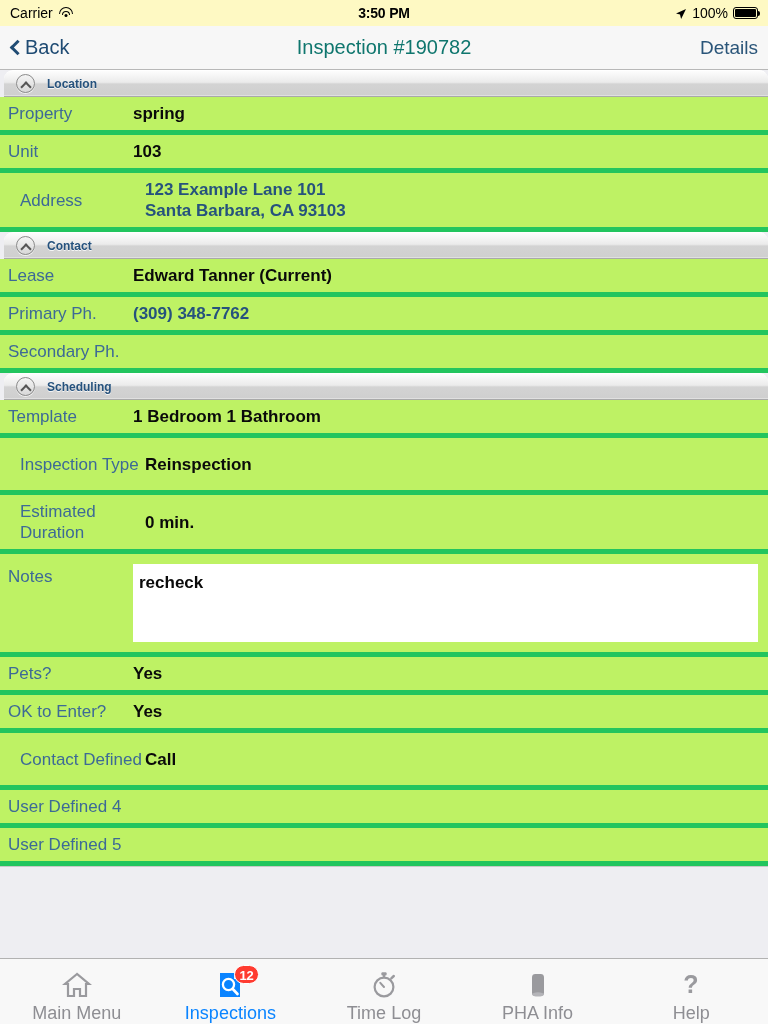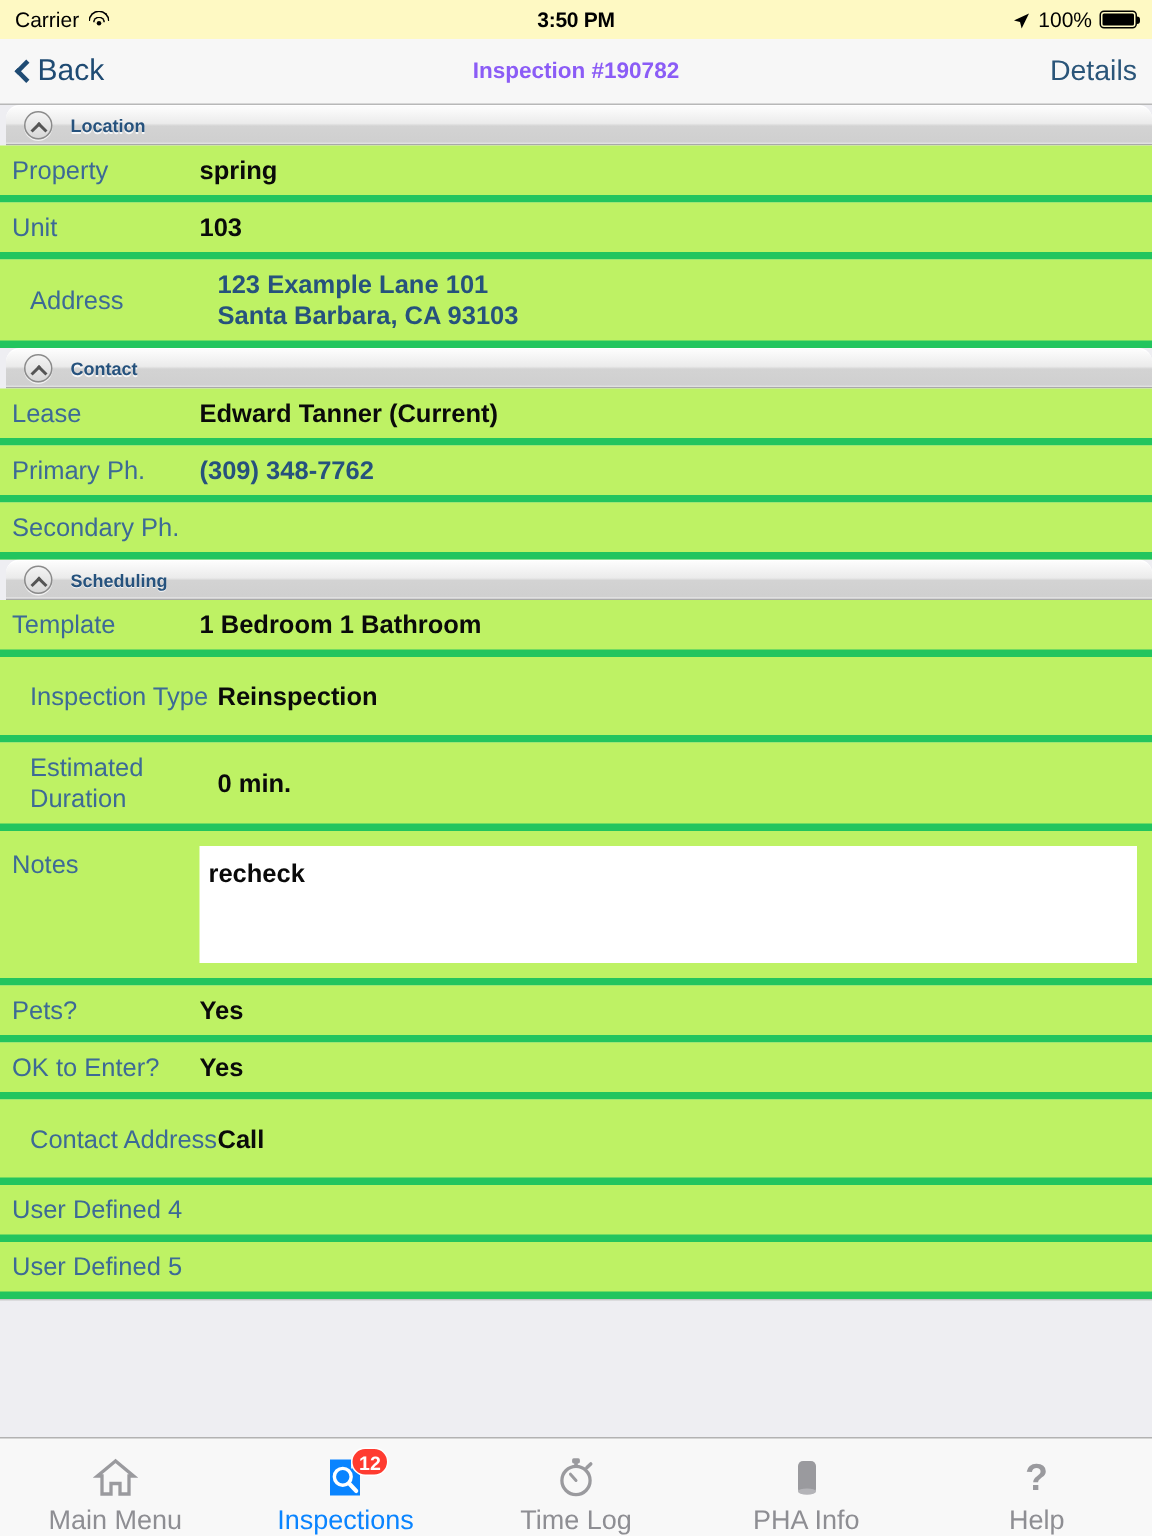--- a/index.html
+++ b/index.html
@@ -40,21 +40,21 @@
     border-bottom:1px solid #b8b8b8;
     display:flex; align-items:center; padding:0 10px;
   }
   .nav-back{ display:flex; align-items:center; gap:4px; color:#1f4b73;
      font-size:20px; cursor:pointer; }
   .chev-left{ display:inline-block; width:11px; height:18px; position:relative; }
   .chev-left:before{ content:""; position:absolute; left:2px; top:3px;
      width:8px; height:8px; border-left:3px solid #1f4b73; border-bottom:3px solid #1f4b73;
      transform:rotate(45deg); }
   .nav-title{ position:absolute; left:0; right:0; text-align:center;
-     font-size:15px; font-weight:bold; color:#8b5cf6; pointer-events:none; }
+     font-size:20px; font-weight:normal; color:#0f766e; pointer-events:none; }
   .nav-right{ margin-left:auto; color:#2a5579; font-size:19px; cursor:pointer; z-index:2;}
 
   
   .content{ position:absolute; top:70px; bottom:66px; left:0; right:0;
      background:#eeeef2; overflow:hidden; }
 
   
   .sec-head{
     height:27px; display:flex; align-items:center;
     background:linear-gradient(to bottom,#fdfdfd 0%,#ebebeb 45%,#d3d3d3 52%,#cfcfcf 100%);
@@ -225,21 +225,21 @@
       </div>
       <div class="row">
         <div class="lbl">Pets?</div>
         <div class="val">Yes</div>
       </div>
       <div class="row">
         <div class="lbl">OK to Enter?</div>
         <div class="val">Yes</div>
       </div>
       <div class="row tall">
-        <div class="lbl">Contact Address</div>
+        <div class="lbl">Contact Defined</div>
         <div class="val">Call</div>
       </div>
       <div class="row">
         <div class="lbl">User Defined 4</div>
         <div class="val"></div>
       </div>
       <div class="row">
         <div class="lbl">User Defined 5</div>
         <div class="val"></div>
       </div>

